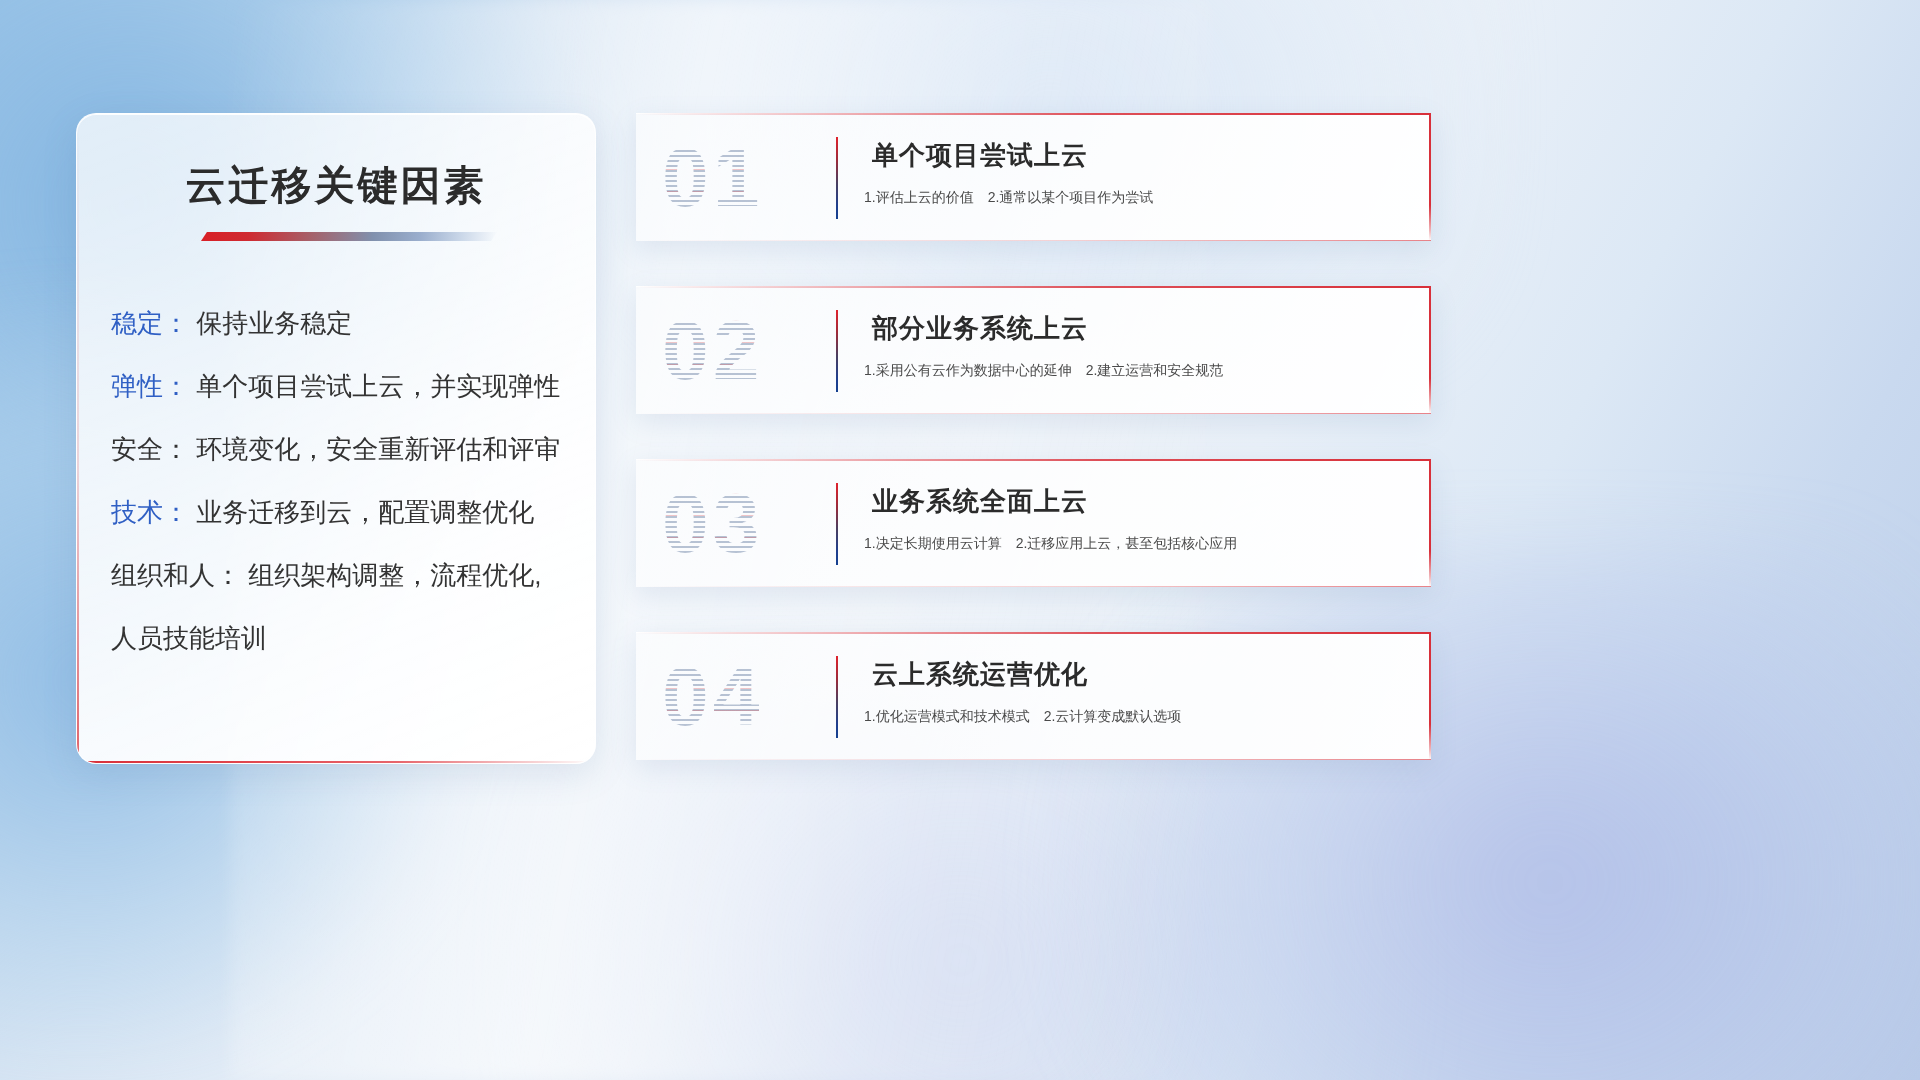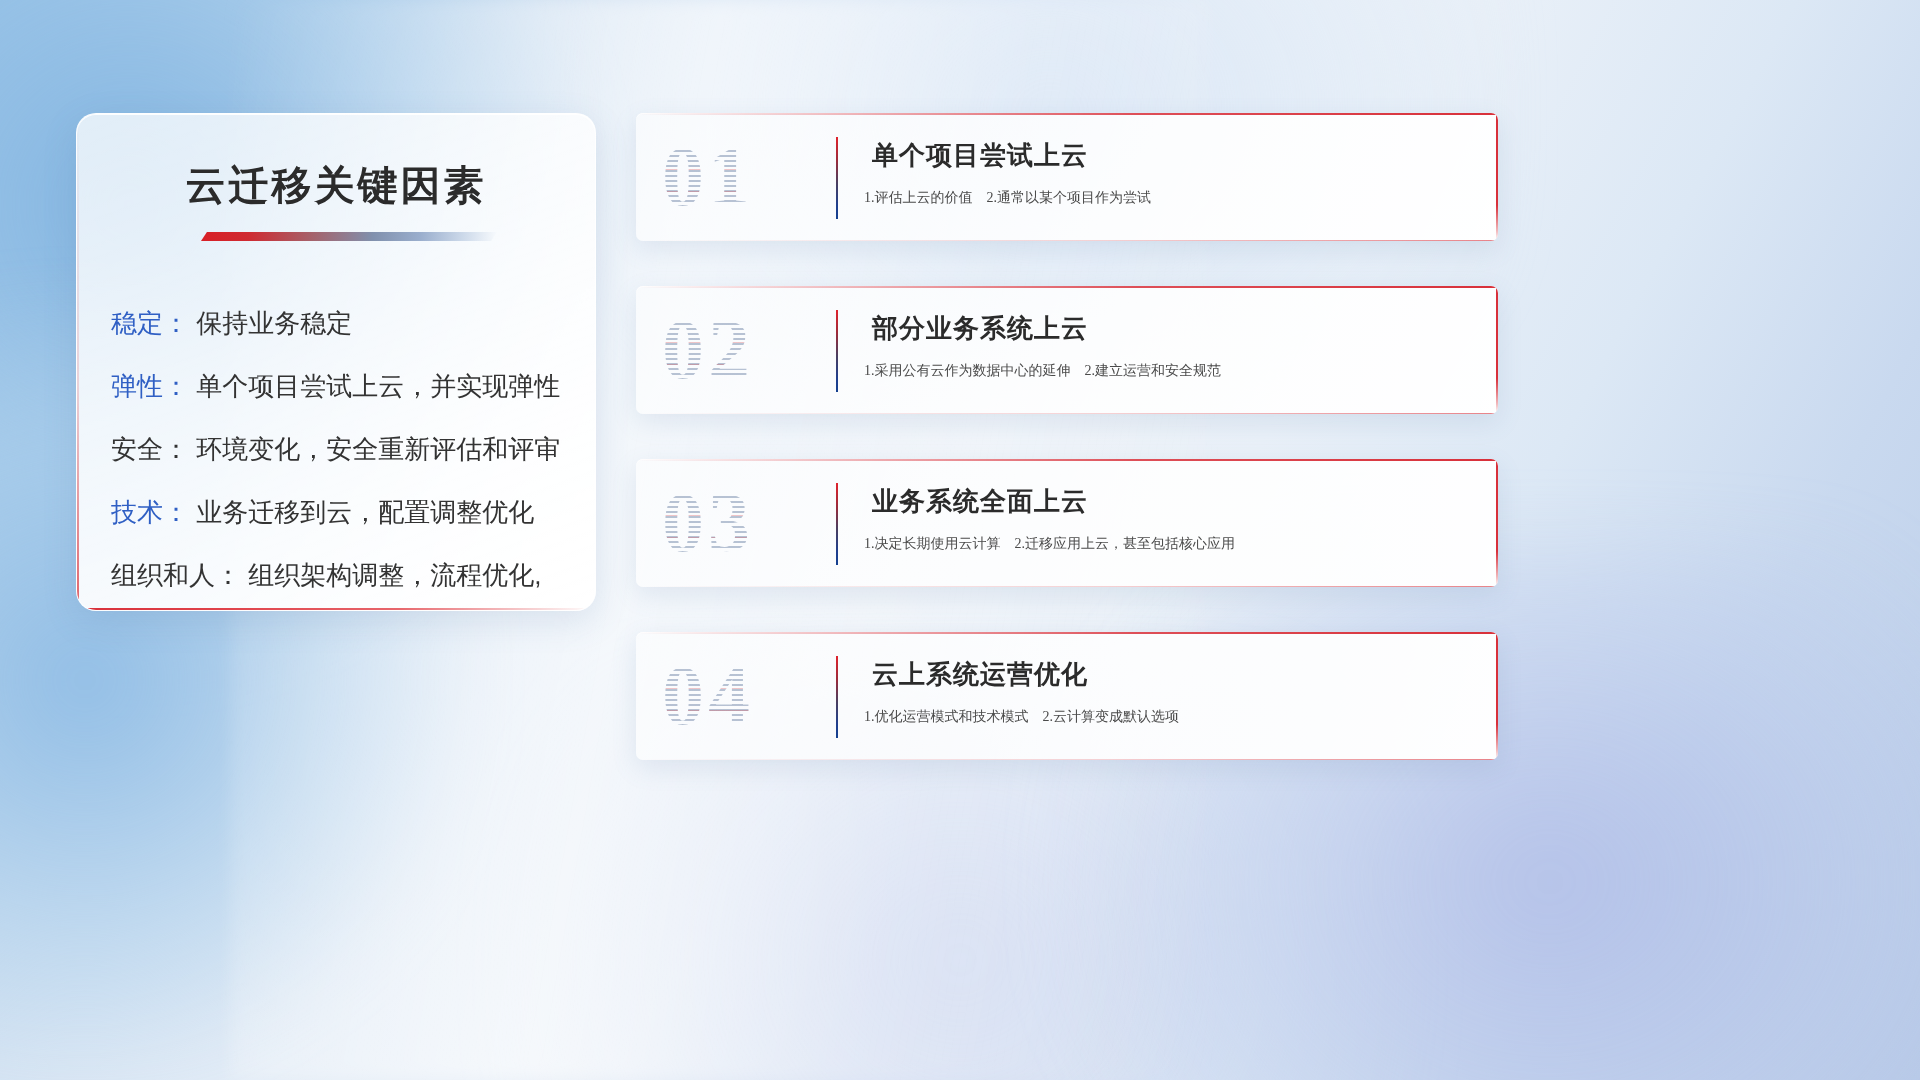--- a/index.html
+++ b/index.html
@@ -45,21 +45,21 @@
     filter:blur(30px);
   }
   .bg-sheen {
     position:absolute; left:230px; top:0; width:980px; height:1080px;
     background:linear-gradient(100deg, rgba(255,255,255,0) 0%, rgba(255,255,255,.55) 42%, rgba(255,255,255,.18) 70%, rgba(255,255,255,0) 100%);
     filter:blur(8px);
   }
 
   
   #left-panel {
-    position:absolute; left:76px; top:113px; width:520px; height:498px;
+    position:absolute; left:76px; top:113px; width:520px; height:651px;
     border-radius:20px;
     background:linear-gradient(160deg, rgba(255,255,255,.74) 0%, rgba(255,255,255,.82) 38%, rgba(255,255,255,.92) 74%, rgba(255,255,255,.97) 100%);
     box-shadow:0 10px 34px rgba(90,125,165,.16), inset 0 1px 0 rgba(255,255,255,.9);
     border:1px solid rgba(255,255,255,.85);
     overflow:hidden;
   }
   #left-panel::after{
     content:""; position:absolute; left:0; right:0; bottom:0; height:2px;
     background:linear-gradient(90deg, #d8303a 0%, #e0444c 30%, #e7666c 62%, rgba(231,120,124,.35) 88%, rgba(231,140,144,0) 100%);
   }
@@ -85,26 +85,25 @@
   .kv-row {
     font-size:26px; color:#333; line-height:1; margin-bottom:37px; white-space:nowrap;
   }
   .kv-row:last-child { margin-bottom:4px; }
   .kv-key { color:#2f5fc4; }
   .kv-key.dark { color:#333; }
 
   
   #cards { position:absolute; left:636px; top:113px; width:1220px; }
   .card {
-    position:relative; width:862px; height:128px; margin-bottom:45px;
-    border-radius:7px;
+    position:relative; width:795px; height:128px; margin-bottom:45px;
+    border-radius:0;
     background:linear-gradient(116deg, rgba(255,255,255,.58) 0%, rgba(255,255,255,.74) 26%, rgba(255,255,255,.90) 58%, rgba(255,255,255,.99) 100%);
     box-shadow:0 8px 26px rgba(95,130,170,.14), inset 0 1px 0 rgba(255,255,255,.85);
     overflow:hidden;
-    font-family:Liberation Serif, serif;
   }
   .card:last-child { margin-bottom:0; }
   .card .edge-top {
     position:absolute; left:0; right:0; top:0; height:2px;
   }
   .card.accent-left .edge-top {
     background:linear-gradient(90deg, rgba(216,48,58,0) 0%, rgba(216,48,58,.25) 18%, rgba(216,48,58,.85) 58%, #d8303a 100%);
   }
   .card .edge-right {
     position:absolute; right:0; top:0; bottom:0; width:2px;

